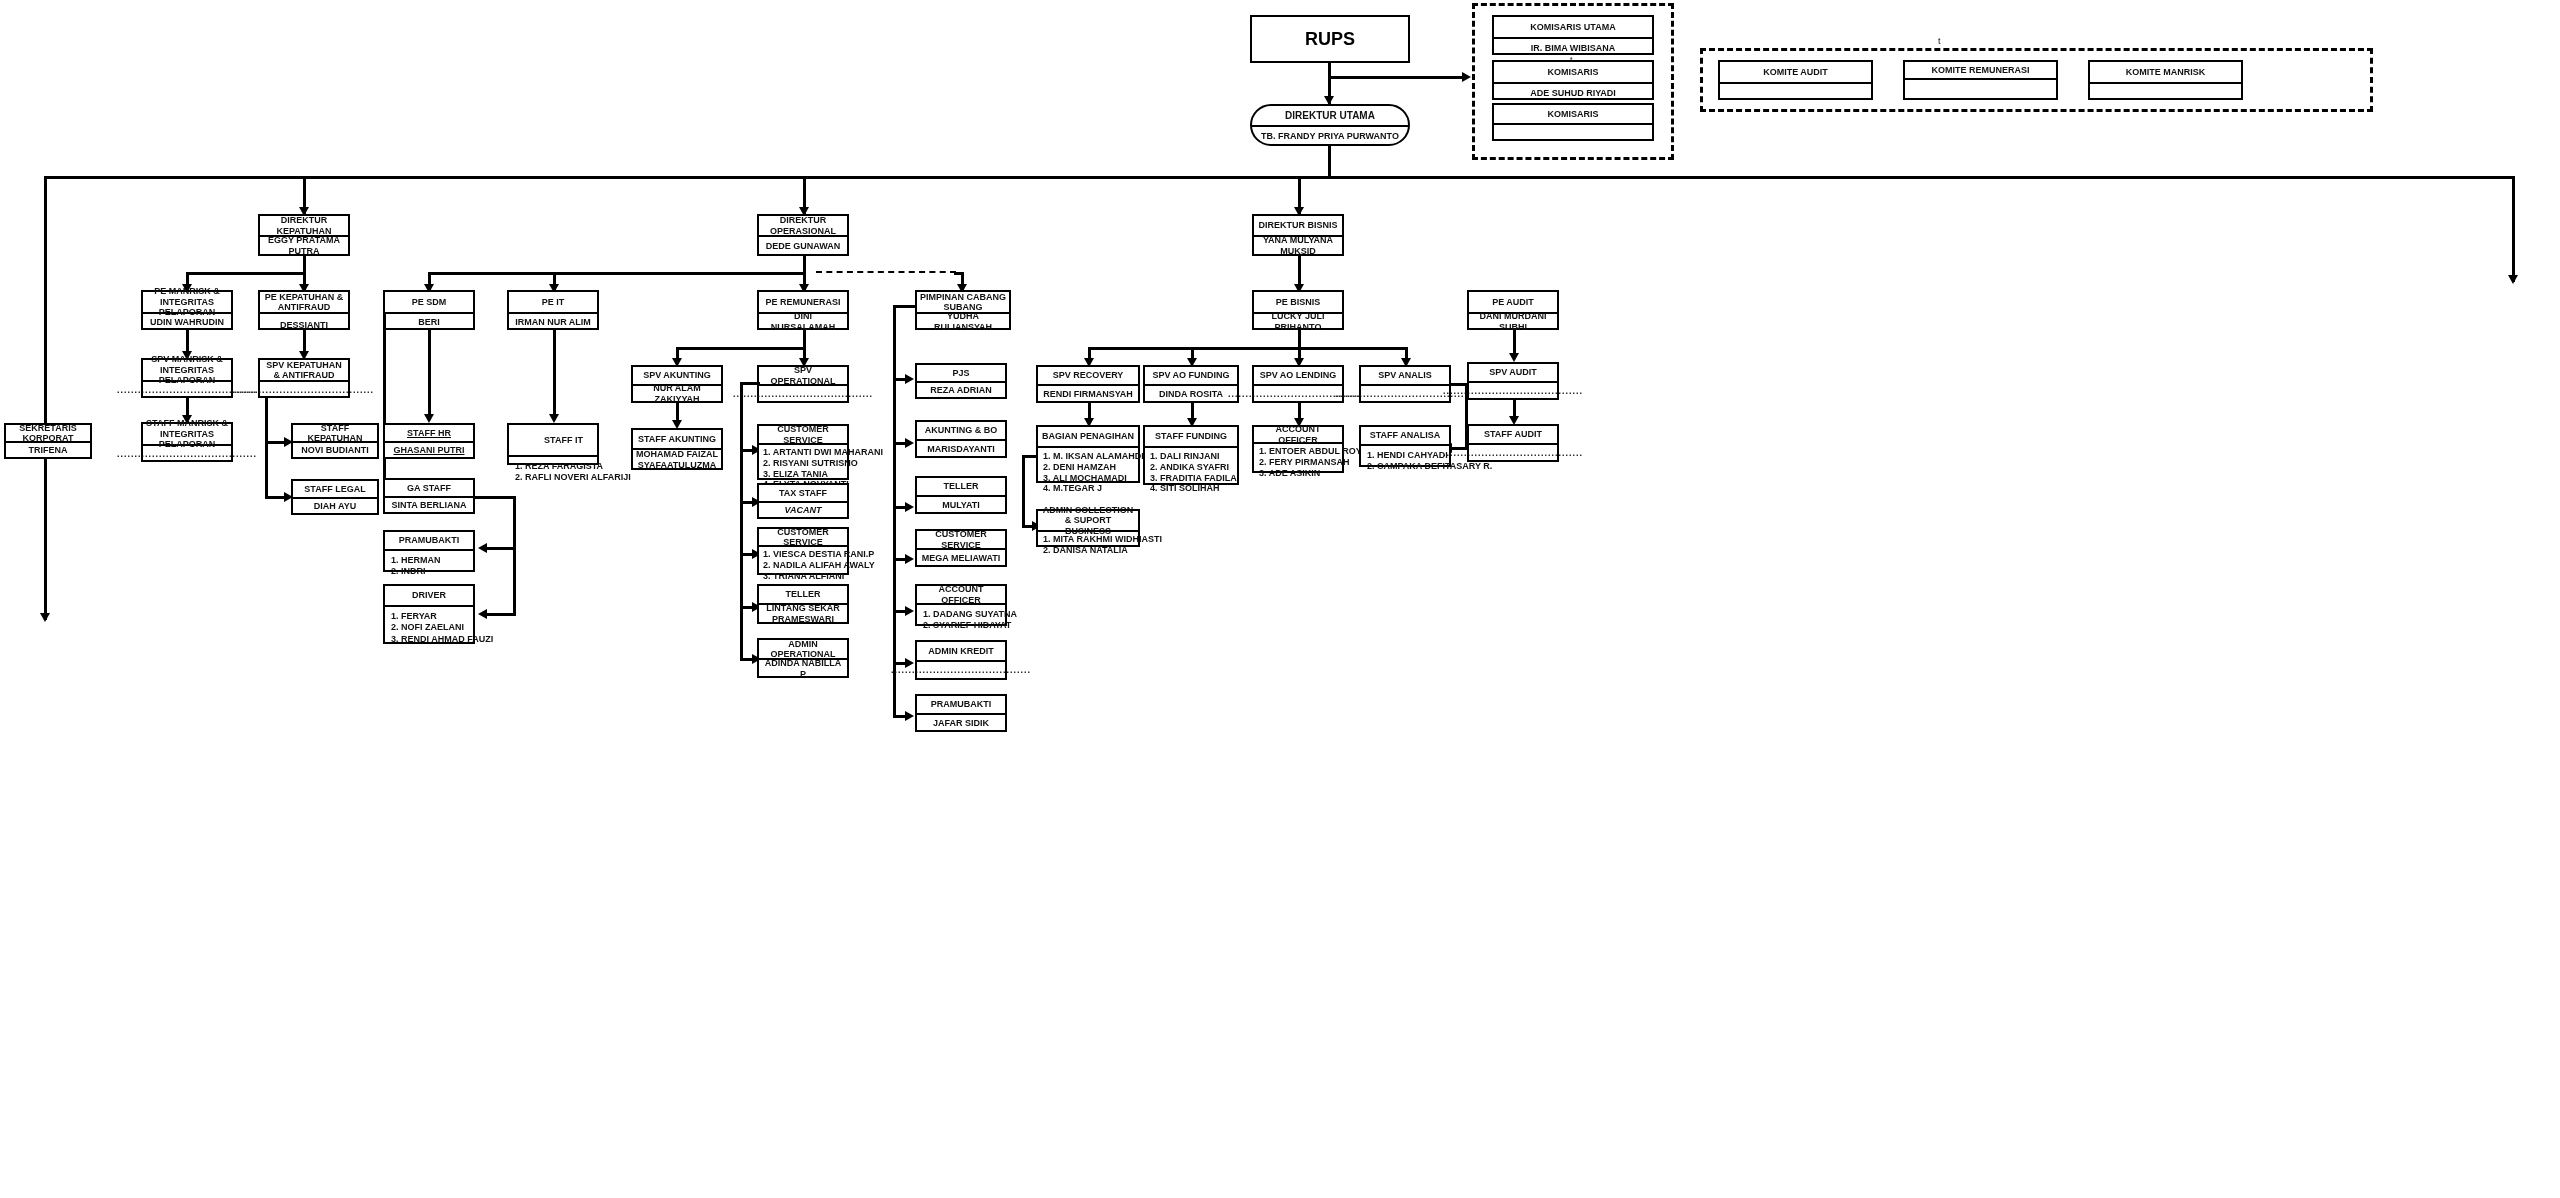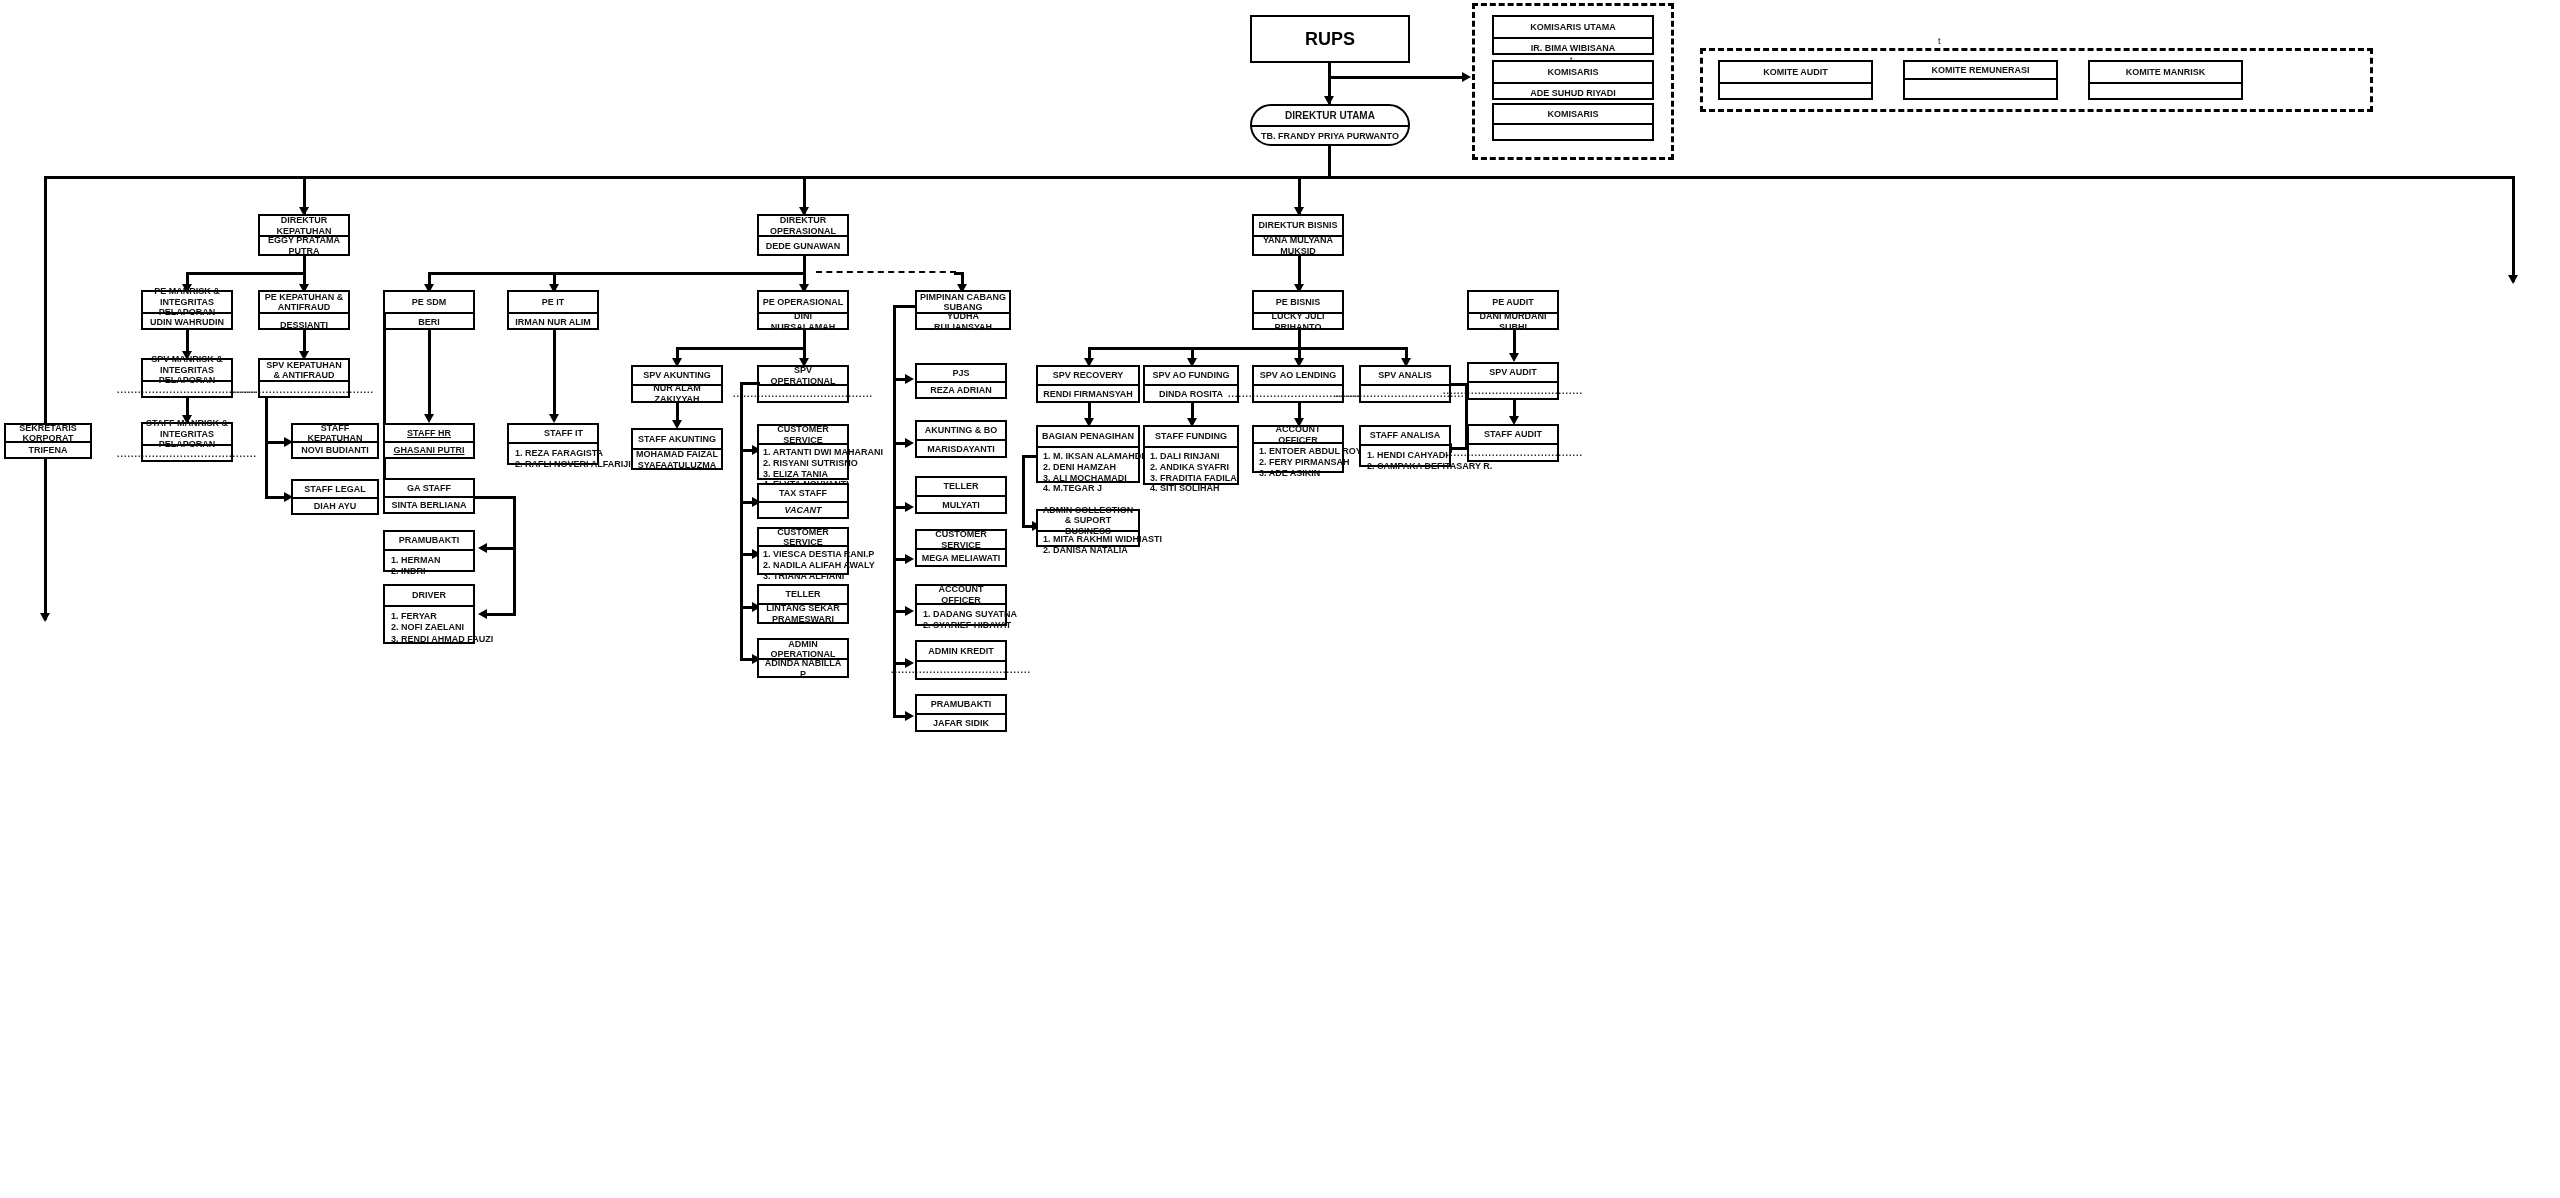--- a/index.html
+++ b/index.html
@@ -246,29 +246,29 @@
     </div>
   </div>
 
   <div class="node" style="left:507px;top:290px;width:92px;height:40px;">
     <div class="title fs9" style="height:20px;">PE IT</div>
     <div class="name fs9" style="height:18px;">IRMAN NUR ALIM</div>
   </div>
   <div class="ln v" style="left:553px;top:330px;height:88px;"></div>
   <div class="ar-d" style="left:549px;top:414px;"></div>
   <div class="node" style="left:507px;top:423px;width:92px;height:42px;">
-    <div class="title fs9" style="height:17px;margin-left:21px;">STAFF IT</div>
+    <div class="title fs9" style="height:30px;margin-left:21px;">STAFF IT</div>
     <div class="namelist fs9">
       <div>1. REZA FARAGISTA</div>
       <div>2. RAFLI NOVERI ALFARIJI</div>
     </div>
   </div>
 
   <div class="node" style="left:757px;top:290px;width:92px;height:40px;">
-    <div class="title fs9" style="height:20px;">PE OPERASIONAL</div>
+    <div class="title fs9" style="height:20px;">PE REMUNERASI</div>
     <div class="name fs9" style="height:18px;">DINI NURSALAMAH</div>
   </div>
   <div class="ln v" style="left:803px;top:330px;height:30px;"></div>
   <div class="ln h" style="left:676px;top:347px;width:130px;"></div>
   <div class="ln v" style="left:676px;top:347px;height:16px;"></div>
   <div class="ar-d" style="left:672px;top:358px;"></div>
   <div class="ar-d" style="left:799px;top:358px;"></div>
 
   <div class="node" style="left:631px;top:365px;width:92px;height:38px;">
     <div class="title fs9" style="height:17px;">SPV AKUNTING</div>

